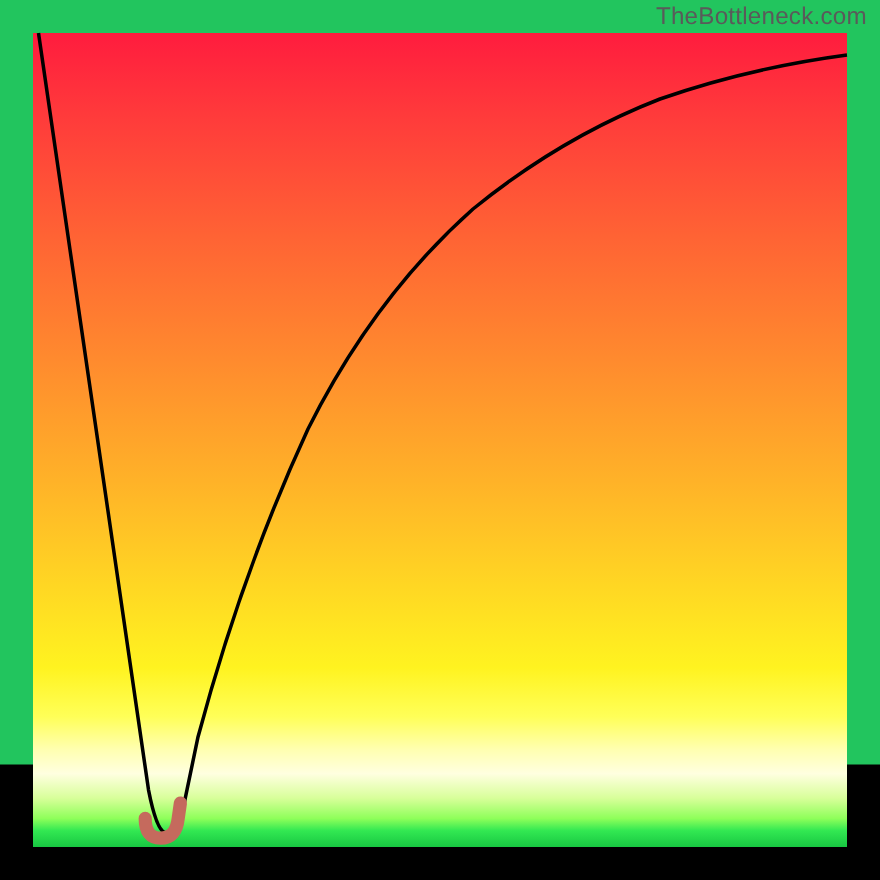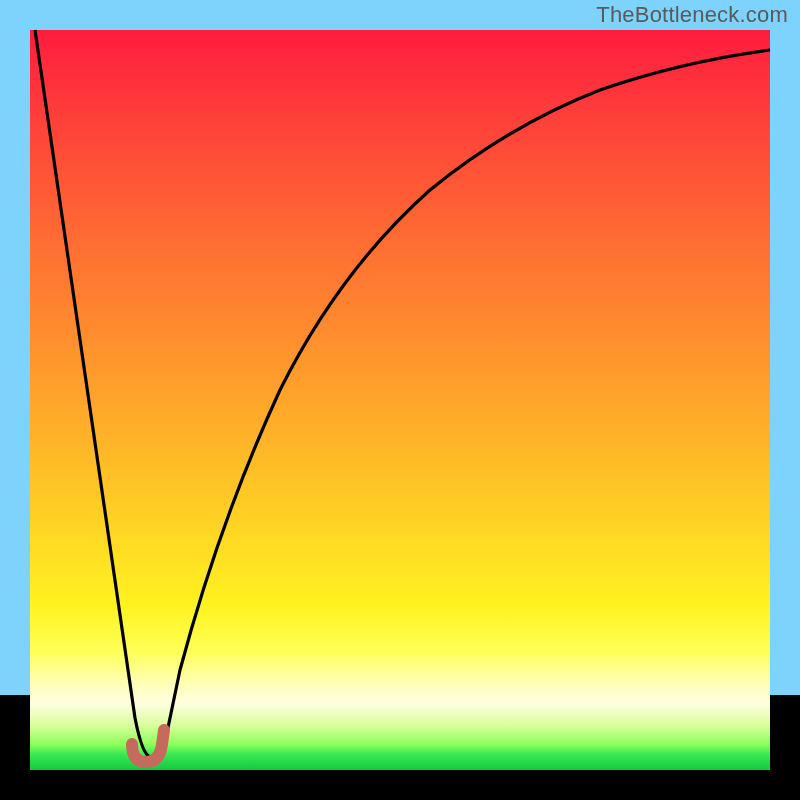--- a/index.html
+++ b/index.html
@@ -10,21 +10,21 @@
     background: #000;
     overflow: hidden;
     font-family: Arial, Helvetica, sans-serif;
   }
   .frame {
     position: absolute;
     top: 0;
     left: 0;
     width: 800px;
     height: 695px;
-    background: #7dd3fc;
+    background: #22c55e;
   }
   .watermark {
     position: absolute;
     top: 2px;
     right: 12px;
     color: #5a5a5a;
     font-size: 22px;
     letter-spacing: 0.2px;
     font-weight: 400;
   }

